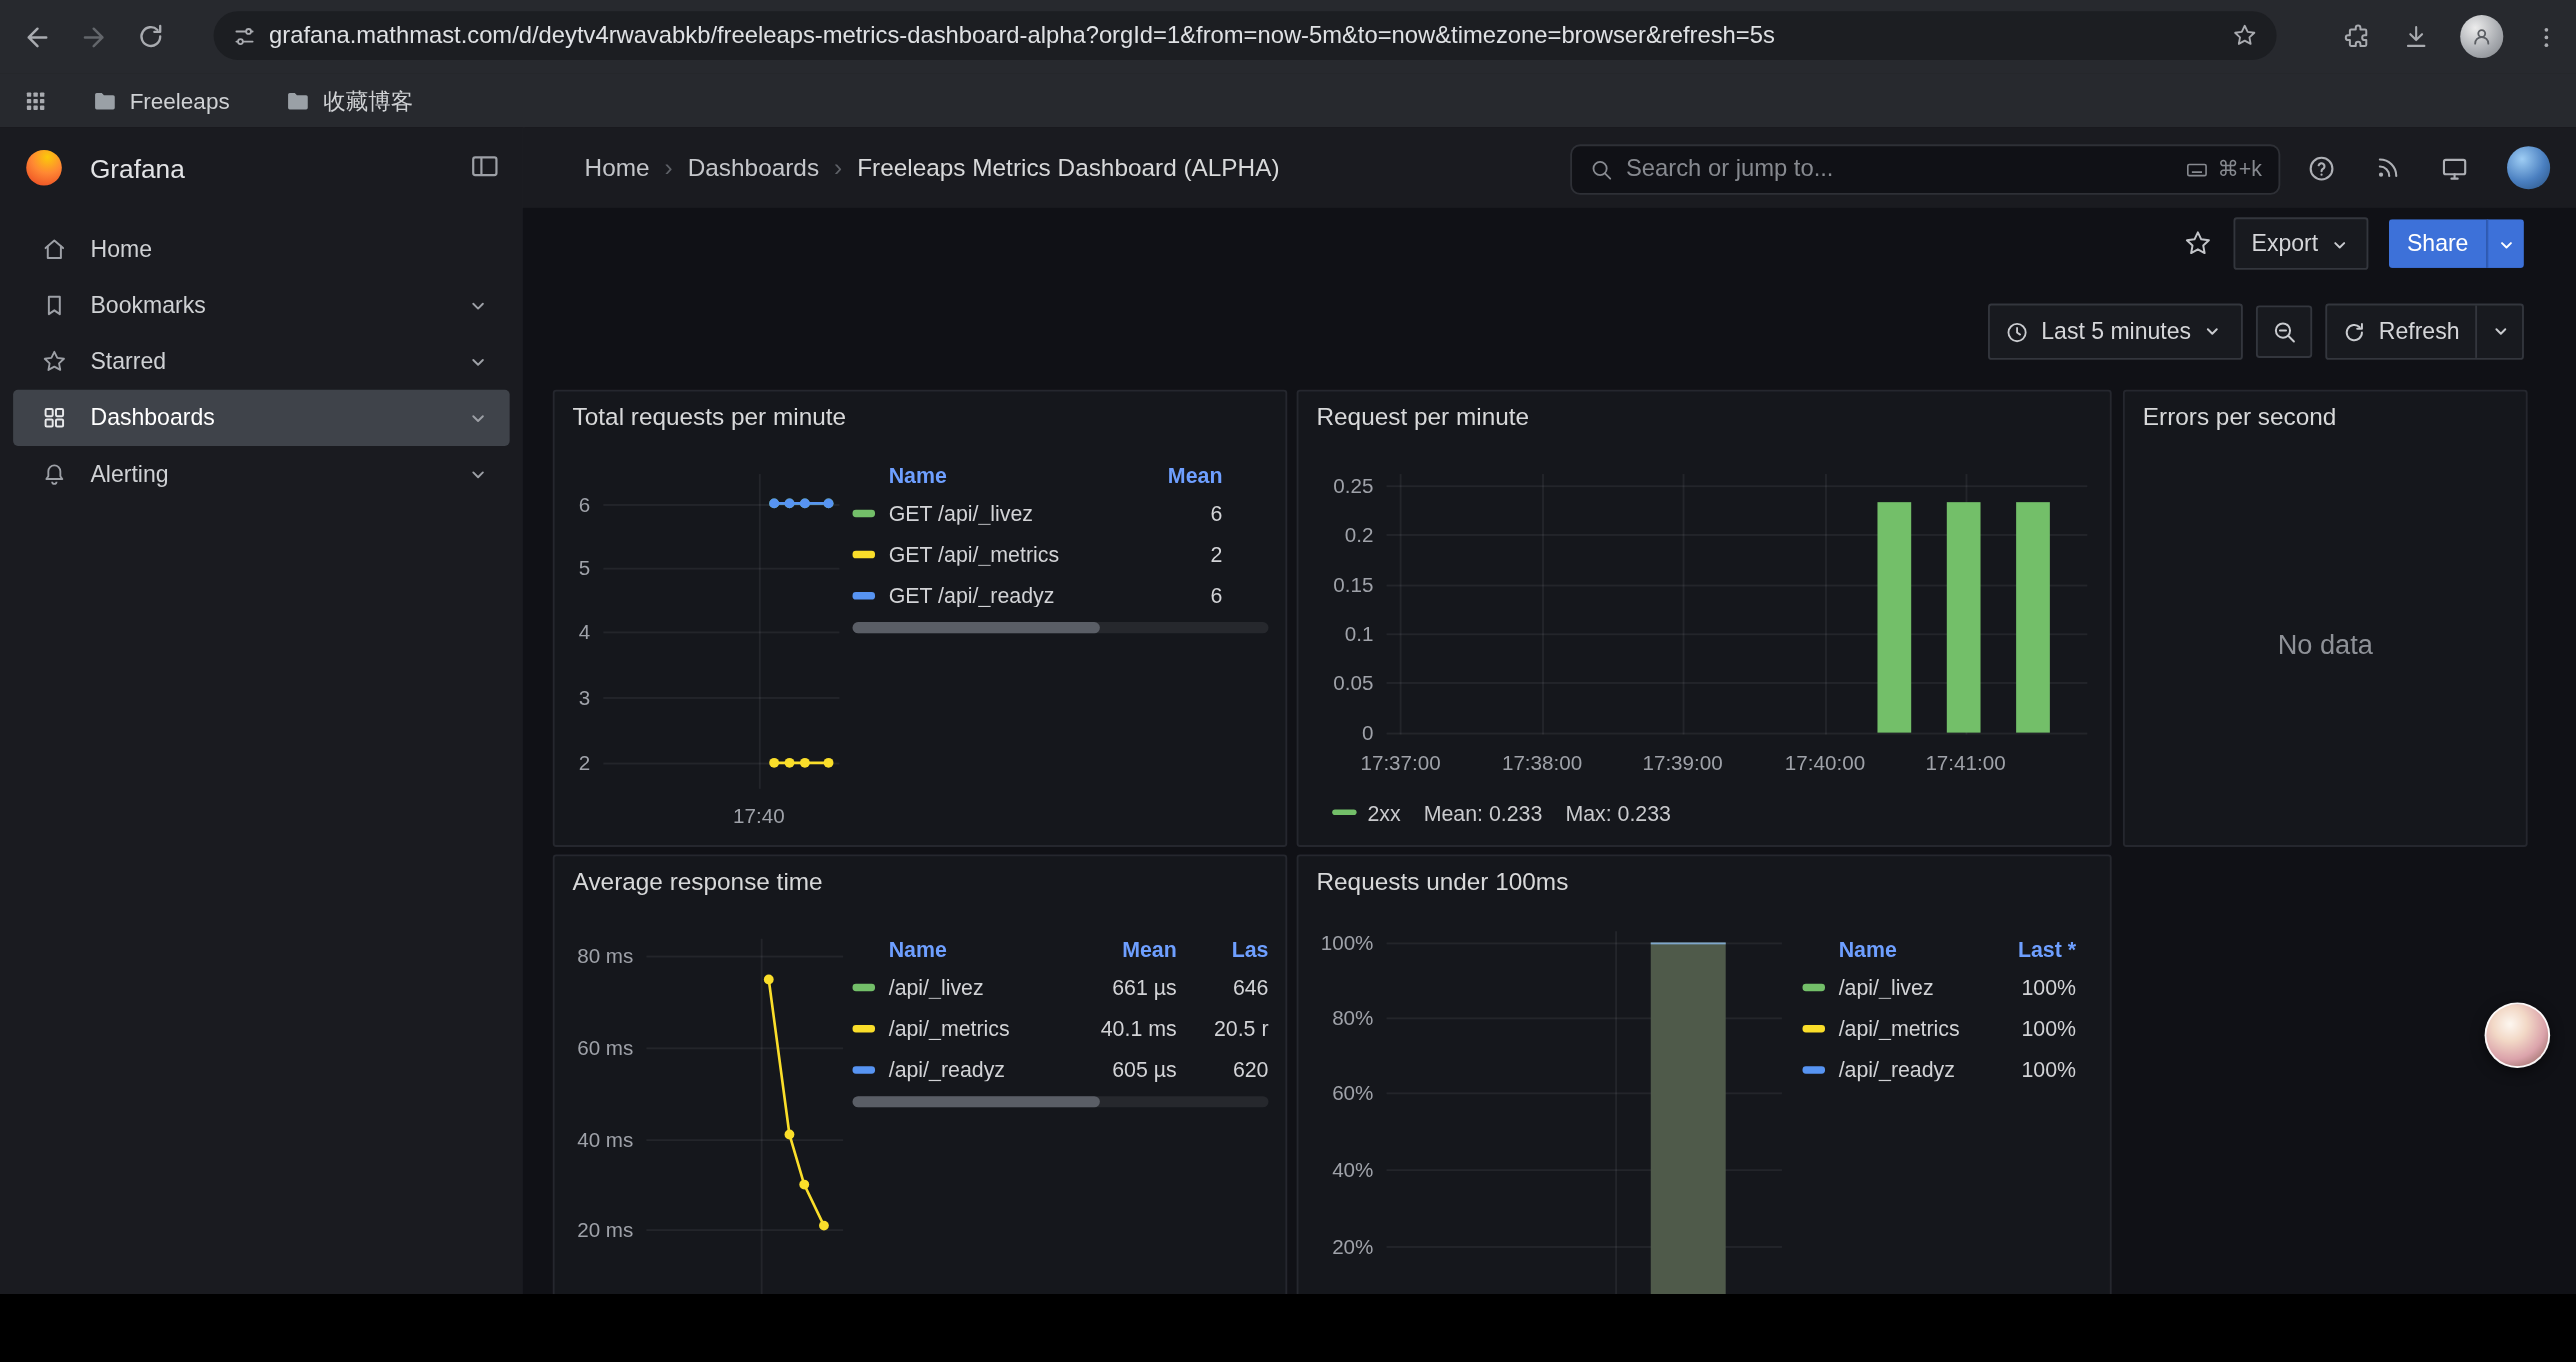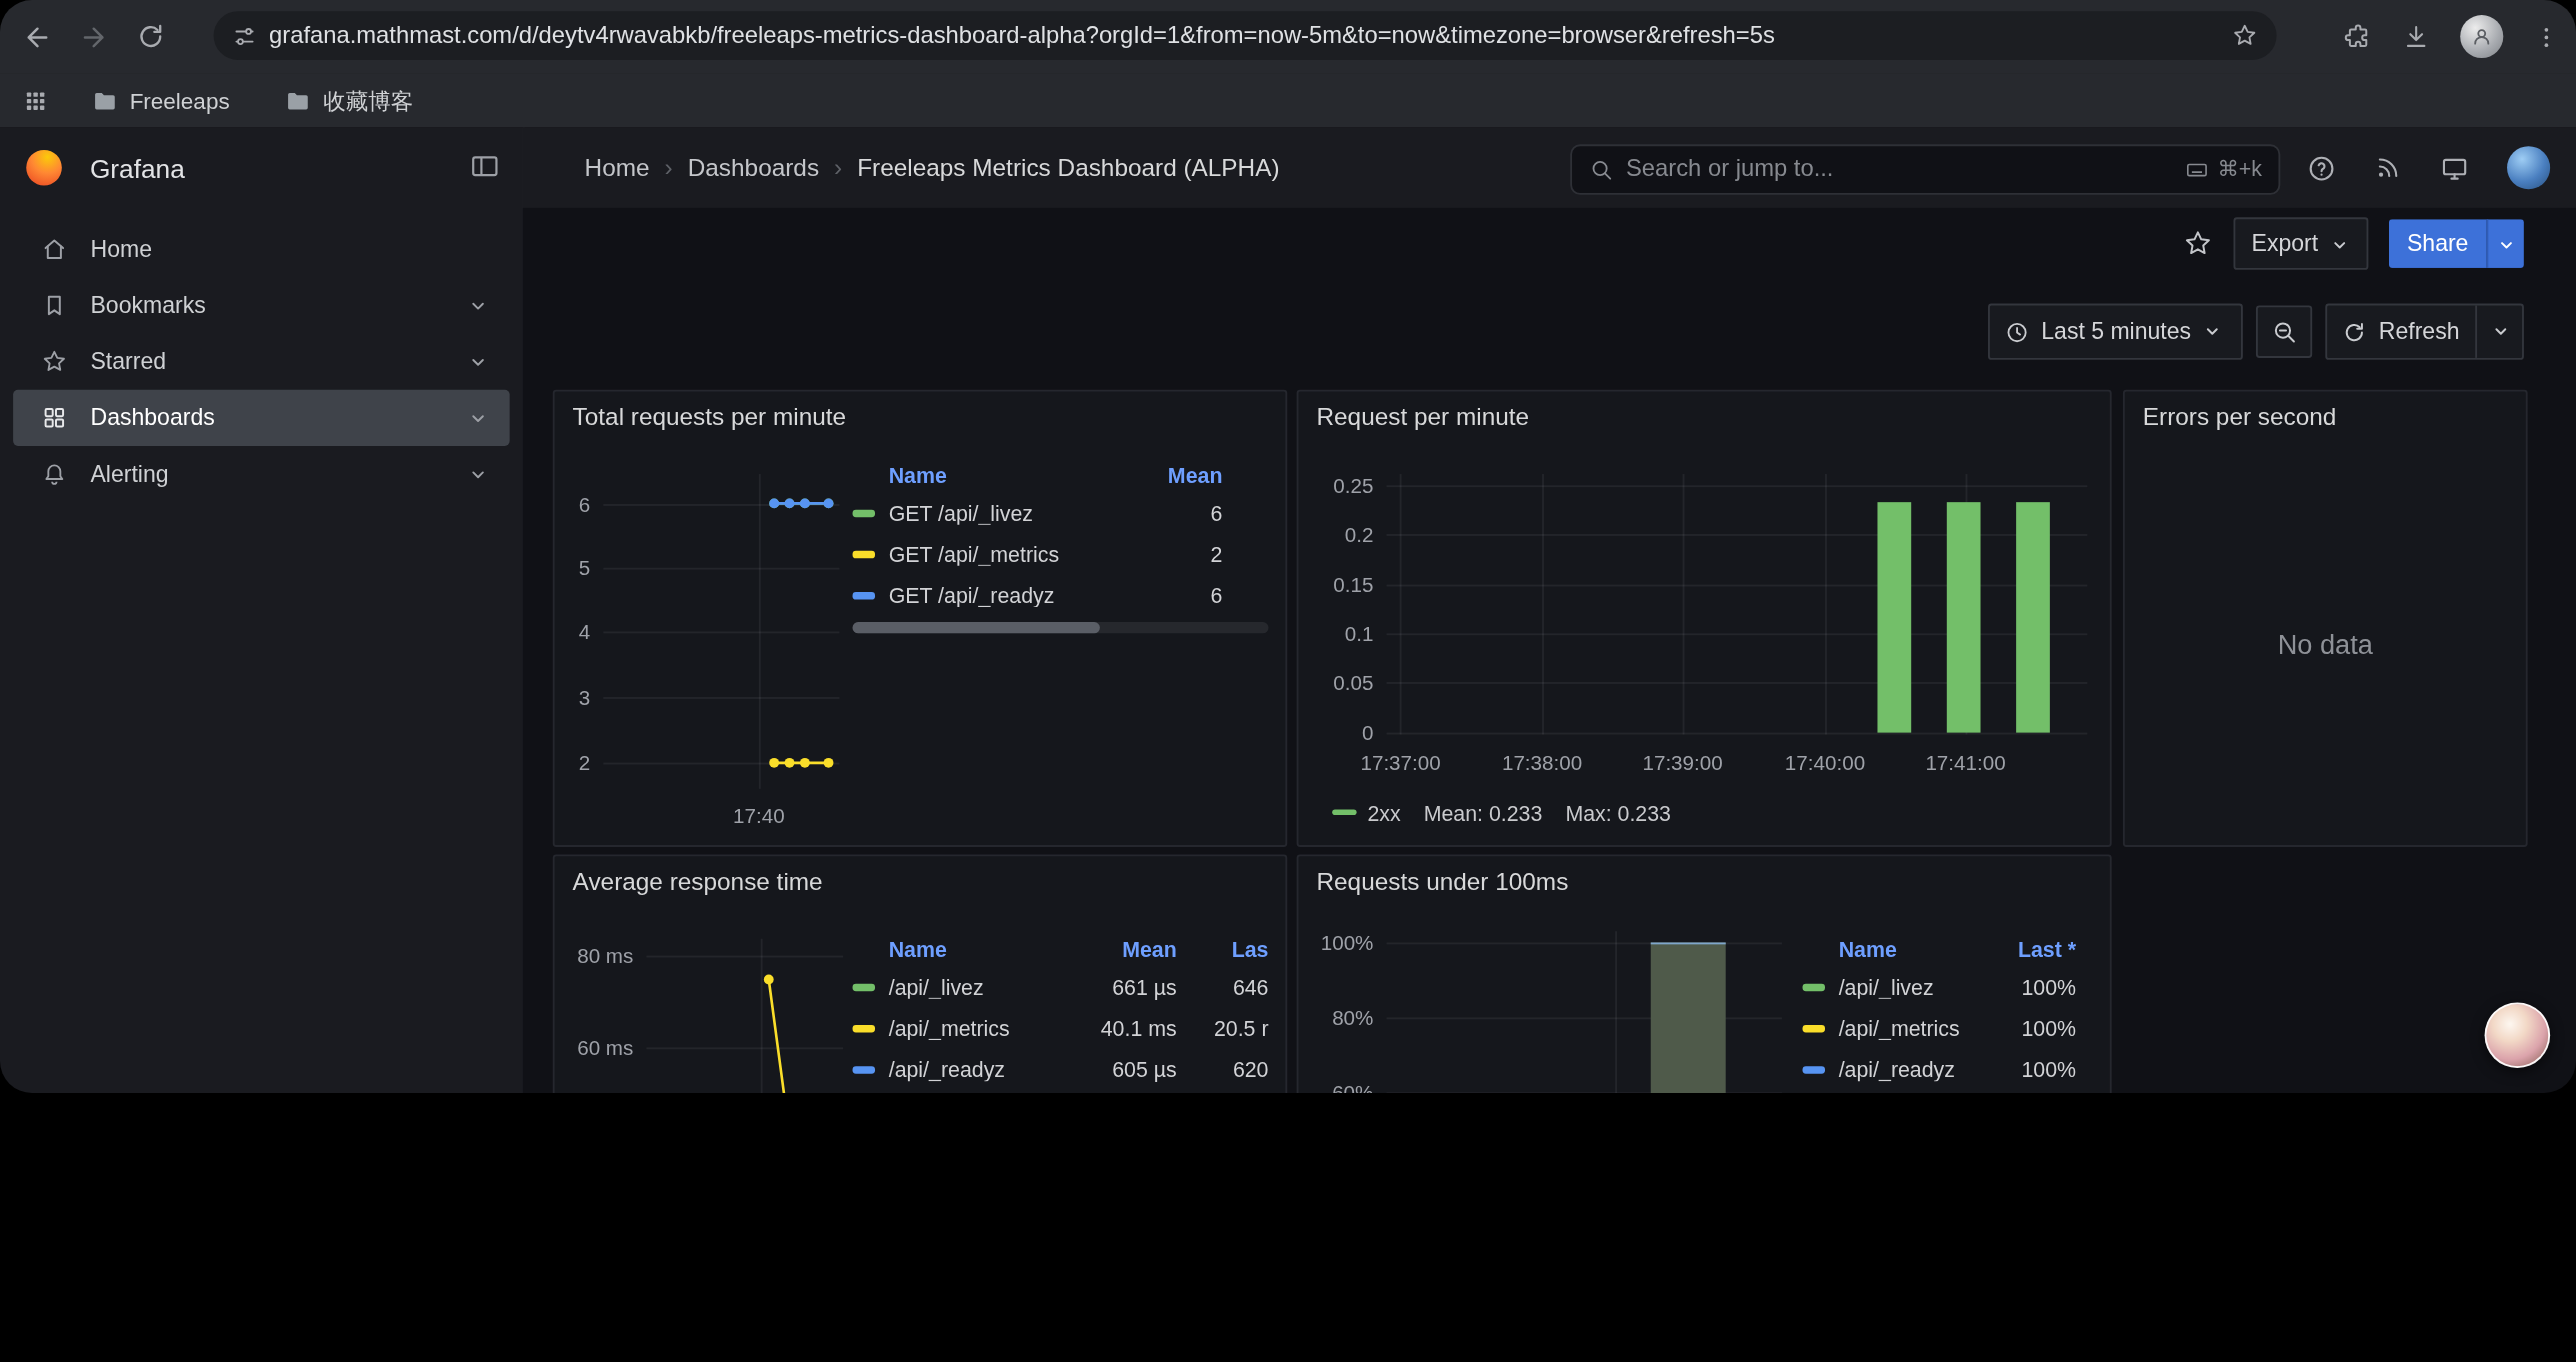--- a/index.html
+++ b/index.html
@@ -1,16 +1,16 @@
 <!DOCTYPE html>
 <html style="font-size:14px"><head>
 <meta charset="utf-8">
 <style>
   html,body{margin:0;padding:0;background:#000;}
-  .viewport{width:2576px;height:1093px;overflow:hidden;position:relative;border-radius:32px;}
+  .viewport{width:2576px;height:1294px;overflow:hidden;position:relative;}
   .stage{position:relative;width:1375px;height:727px;transform:scale(1.873724);transform-origin:0 0;
          background:#101116;font-family:"Liberation Sans",sans-serif;overflow:hidden;-webkit-font-smoothing:antialiased;}
   svg{display:block}
   
   .chrome-toolbar{position:absolute;left:0;top:0;width:100%;height:39px;background:#27292e;display:flex;align-items:center;}
   .nav-btn{width:30px;height:30px;display:grid;place-items:center;color:#a9abb0;flex:none;}
   .nav-btn.dim{color:#63666b}
   .url-pill{position:absolute;left:114px;top:6.1px;width:1101px;height:26px;border-radius:13px;background:#1c1e22;
             display:flex;align-items:center;color:#dcdee1;}
   .url-text{margin-left:7px;font-size:12.7px;white-space:nowrap;overflow:hidden;flex:1;color:#dfe1e4;}

